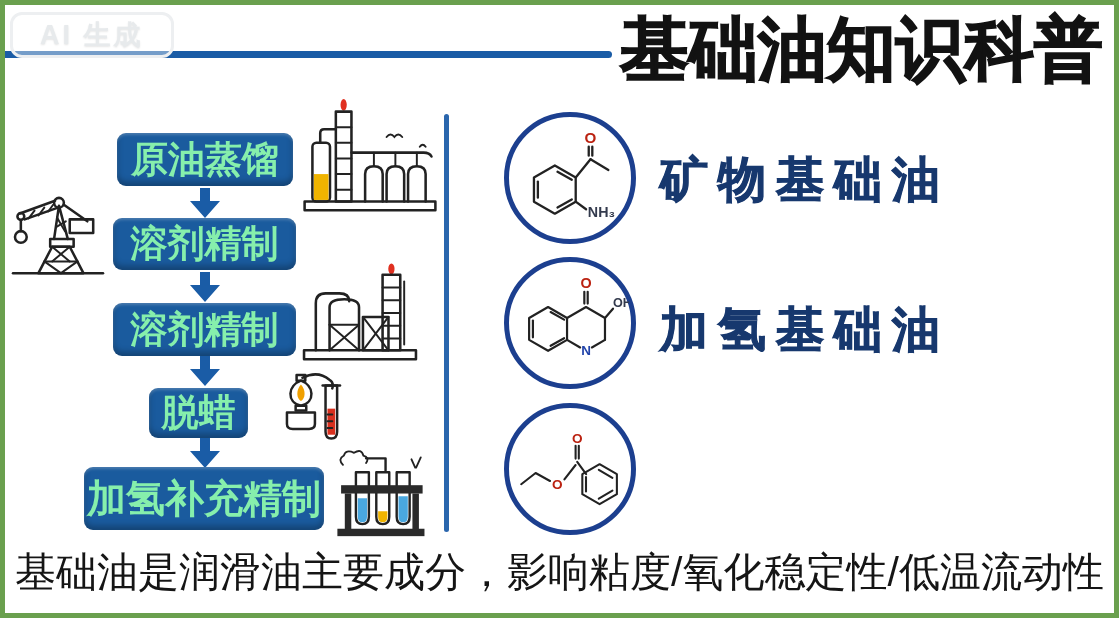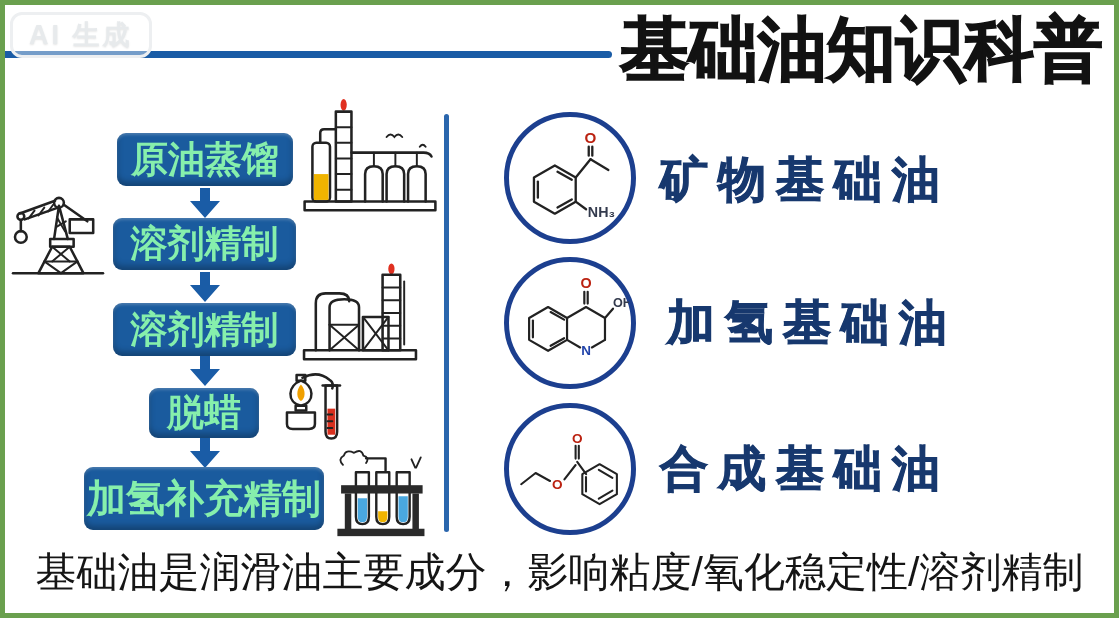--- a/index.html
+++ b/index.html
@@ -3,37 +3,37 @@
 <meta charset="utf-8">
 <style>
   html,body{margin:0;padding:0;background:#888;}
   body{font-family:"Liberation Sans",sans-serif;}
   .stage{position:relative;width:1119px;height:618px;background:#ffffff;overflow:hidden;}
   .frame{position:absolute;inset:0;border:5px solid #6aa04e;z-index:60;pointer-events:none;}
 
   
   .watermark{position:absolute;left:10px;top:12px;z-index:20;
     color:#e7eaec;border:3px solid #edeff1;border-radius:12px;
-    padding:2px 16px;font-size:27px;font-weight:700;letter-spacing:3px;
+    padding:2px 27px;font-size:27px;font-weight:700;letter-spacing:3px;
     text-shadow:0 1px 2px rgba(0,0,0,0.10);background:rgba(255,255,255,0.4);}
 
   
   .top-line{position:absolute;left:0;top:51px;width:612px;height:7px;background:#1a5ca6;border-radius:0 4px 4px 0;}
   .title{position:absolute;top:-2px;right:16px;width:500px;height:104px;line-height:104px;
     font-size:69px;font-weight:900;color:#121212;text-align:right;letter-spacing:0px;
     -webkit-text-stroke:1.5px #121212;}
 
   
   .pbox{position:absolute;display:flex;align-items:center;justify-content:center;
     background:#1a5b9e;color:#86efac;font-weight:700;border-radius:9px;
     box-shadow:inset 0 -4px 6px rgba(0,0,0,0.28), inset 0 2px 3px rgba(255,255,255,0.22);}
   .b1{left:117px;top:133px;width:176px;height:53px;font-size:37px;}
   .b2{left:113px;top:218px;width:183px;height:52px;font-size:37px;}
   .b3{left:113px;top:303px;width:183px;height:53px;font-size:37px;}
-  .b4{left:149px;top:388px;width:110px;height:50px;font-size:37px;}
+  .b4{left:149px;top:388px;width:99px;height:50px;font-size:37px;}
   .b5{left:84px;top:467px;width:240px;height:63px;font-size:39px;}
   .arrow{position:absolute;width:36px;height:30px;}
   .a1{left:187px;top:188px;} .a2{left:187px;top:272px;}
   .a3{left:187px;top:356px;} .a4{left:187px;top:438px;}
 
   .icon{position:absolute;}
   .ic-refinery1{left:296px;top:96px;width:148px;height:122px;}
   .ic-crane{left:8px;top:192px;width:100px;height:88px;}
   .ic-refinery2{left:296px;top:260px;width:128px;height:108px;}
   .ic-burner{left:278px;top:372px;width:70px;height:82px;}
@@ -43,21 +43,21 @@
 
   
   .mol-circle{position:absolute;width:132px;height:132px;box-sizing:border-box;
     border:5px solid #1c3f8f;border-radius:50%;background:#fff;
     display:flex;align-items:center;justify-content:center;}
   .c1{left:504px;top:112px;} .c2{left:504px;top:257px;} .c3{left:504px;top:403px;}
 
   .oil-label{position:absolute;left:660px;width:440px;height:76px;line-height:76px;
     font-size:48px;font-weight:900;color:#17386e;letter-spacing:10px;white-space:nowrap;
     -webkit-text-stroke:1px #17386e;}
-  .l1{top:142px;} .l2{top:285px;margin-left:7px;} .l3{top:431px;}
+  .l1{top:142px;} .l2{top:292px;} .l3{top:431px;}
 
   
   .footer{position:absolute;left:0;top:545px;width:1119px;text-align:center;
     font-size:41px;font-weight:500;color:#151515;white-space:nowrap;}
 
   svg .ln{stroke:#222;stroke-width:2.6;fill:none;stroke-linecap:round;stroke-linejoin:round;}
   svg .thin{stroke:#222;stroke-width:2;fill:none;stroke-linecap:round;}
   svg text{font-family:"Liberation Sans",sans-serif;font-weight:700;}
 </style>
 </head>
@@ -244,16 +244,15 @@
       <line class="ln" x1="86" y1="52" x2="86" y2="36"></line>
       <line class="ln" x1="84" y1="56" x2="95.2" y2="71.5"></line>
       <path class="ln" d="M112,59 L133.6,71.5 L133.6,96.5 L112,109 L90.4,96.5 L90.4,71.5 Z"></path>
       <line class="ln" x1="111" y1="66" x2="128" y2="76"></line>
       <line class="ln" x1="128" y1="92" x2="111" y2="102"></line>
       <line class="ln" x1="95" y1="93" x2="95" y2="75"></line>
       <text x="59" y="90" text-anchor="middle" font-size="17" fill="#bb2211">O</text>
       <text x="84" y="32" text-anchor="middle" font-size="17" fill="#bb2211">O</text>
     </svg>
   </div>
-  <div class="oil-label l3">合成基础油</div>
-
-  <div class="footer">基础油是润滑油主要成分，影响粘度/氧化稳定性/溶剂精制</div>
+
+  <div class="footer">基础油是润滑油主要成分，影响粘度/氧化稳定性/低温流动性</div>
 </div>
 
 </body></html>

